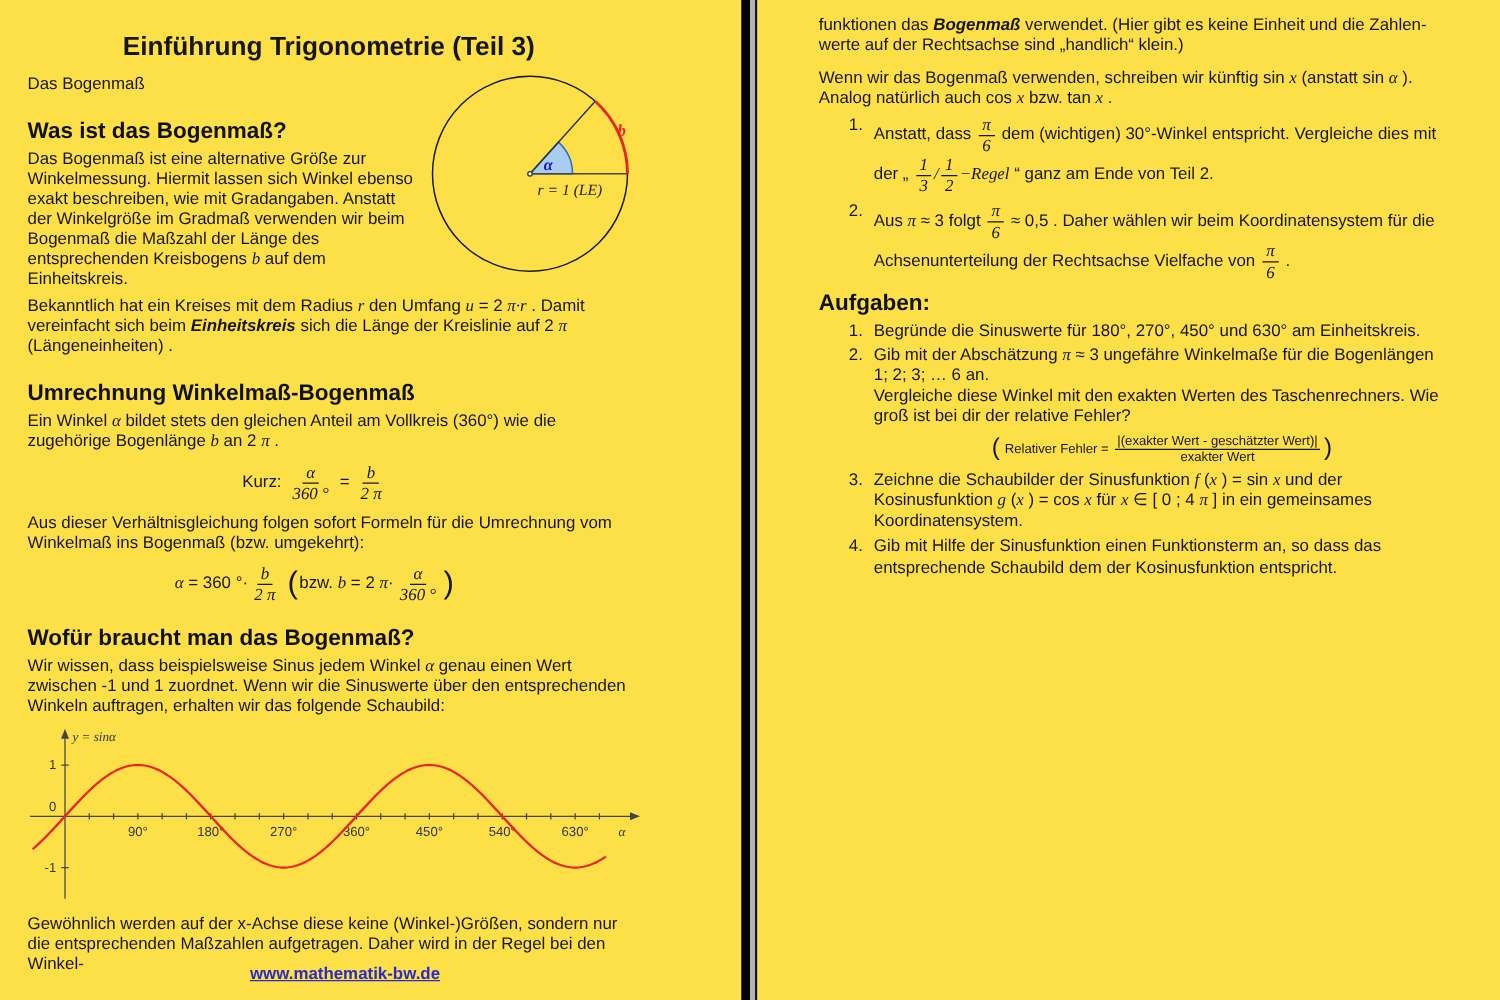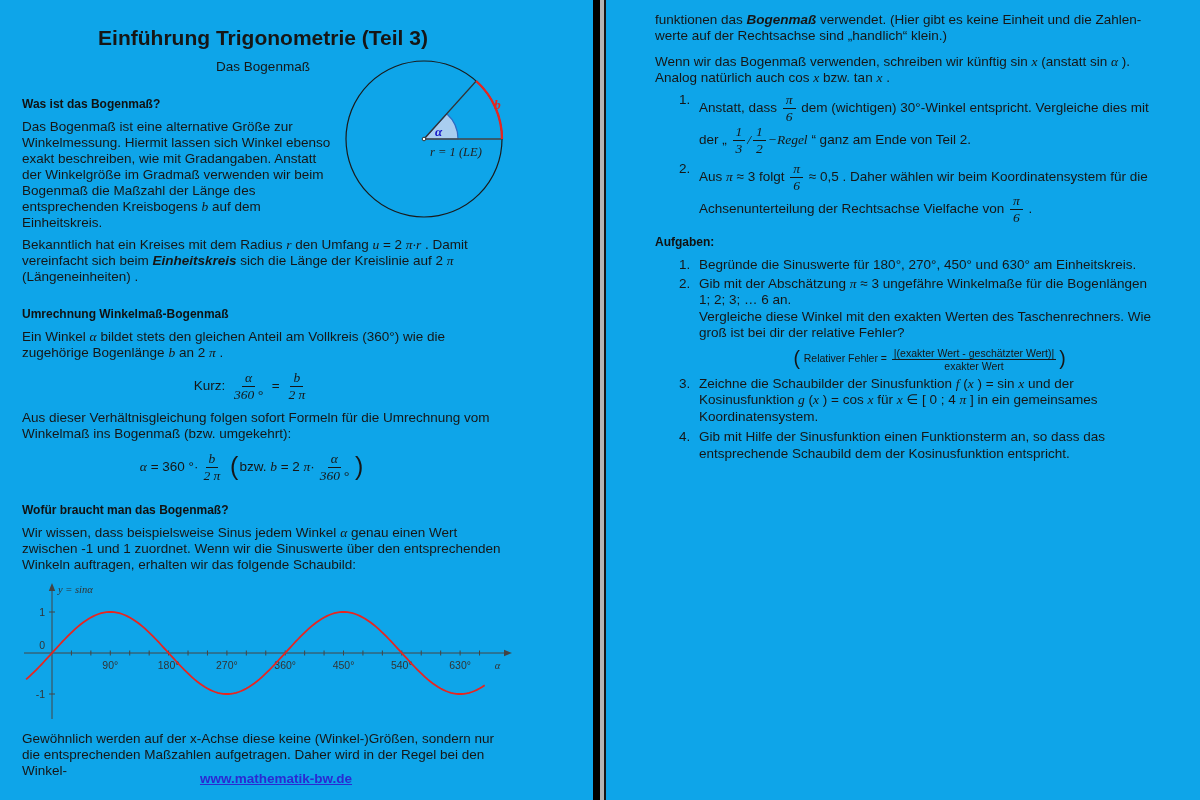--- a/index.html
+++ b/index.html
@@ -1,32 +1,32 @@
 <!DOCTYPE html>
 <html><head>
 <meta charset="utf-8">
 <style>
   html,body{margin:0;padding:0;background:#fff;}
   body{width:1200px;height:800px;position:relative;overflow:hidden;
        font-family:"Liberation Sans","DejaVu Sans",sans-serif;
        font-size:13.5px;line-height:16px;color:#161616;}
-  .page{position:absolute;top:0;height:800px;background:#0ea5e9;}
+  .page{position:absolute;top:0;height:800px;background:#fde047;}
   #page-left{left:0;width:593px;}
   #page-right{left:606px;width:594px;}
   #divider{position:absolute;left:593px;top:0;width:13px;height:800px;display:flex;}
   #divider .d-black{width:7px;background:#000;}
   #divider .d-gray{width:4px;background:#b4b4b4;}
   #divider .d-line{width:2px;background:#161616;}
 
   .content-l{padding:0 89px 0 22px;}
   .content-r{padding:0 40px 0 49px;}
 
   .doc-title{font-size:21px;line-height:24px;font-weight:bold;text-align:center;margin-top:26px;}
-  .doc-subtitle{text-align:center;margin-top:9px;}
-  h2{font-size:12px;line-height:17px;font-weight:bold;margin:0;color:#111;}
+  .doc-subtitle{margin-top:9px;}
+  h2{font-size:18px;line-height:17px;font-weight:bold;margin:0;color:#111;}
   .h-what{margin-top:21px;}
   .h-conv{margin-top:21px;}
   .h-why{margin-top:19px;}
   .h-right{margin-top:18px;}
   p{margin:0;}
   .mt6{margin-top:6px;} .mt8{margin-top:8px;} .mt10{margin-top:10px;} .mt12{margin-top:12px;}
 
   
   .seg-it{font-style:italic;font-family:"Liberation Serif","DejaVu Serif",serif;}
   .seg-bdit{font-weight:bold;font-style:italic;}

